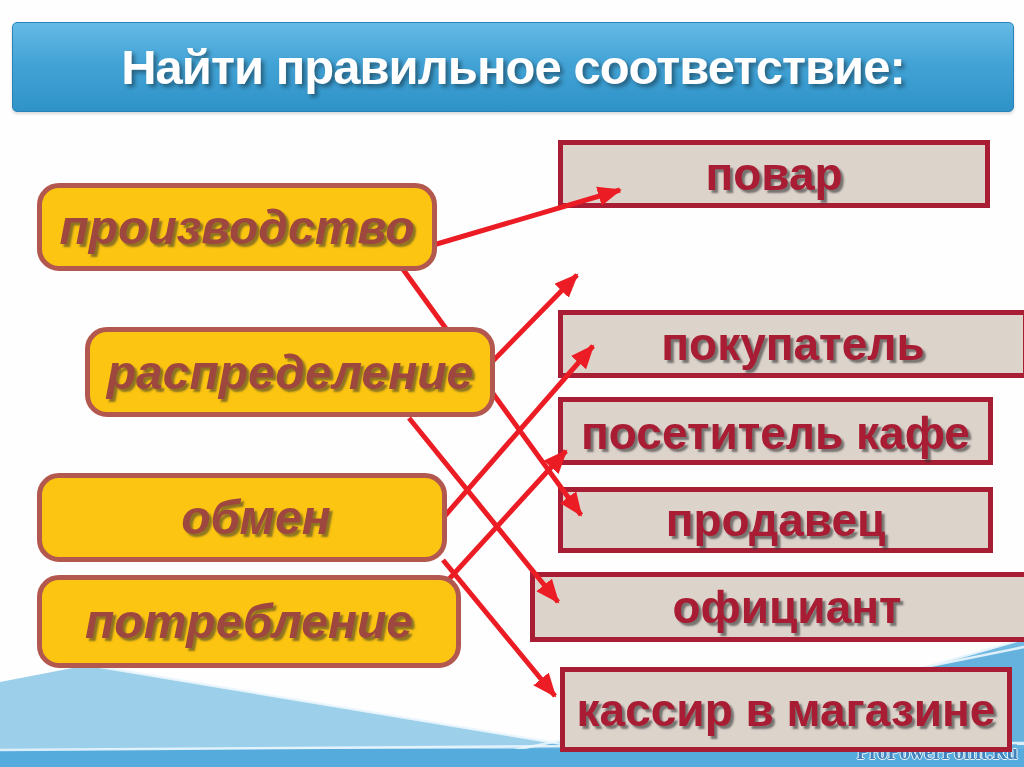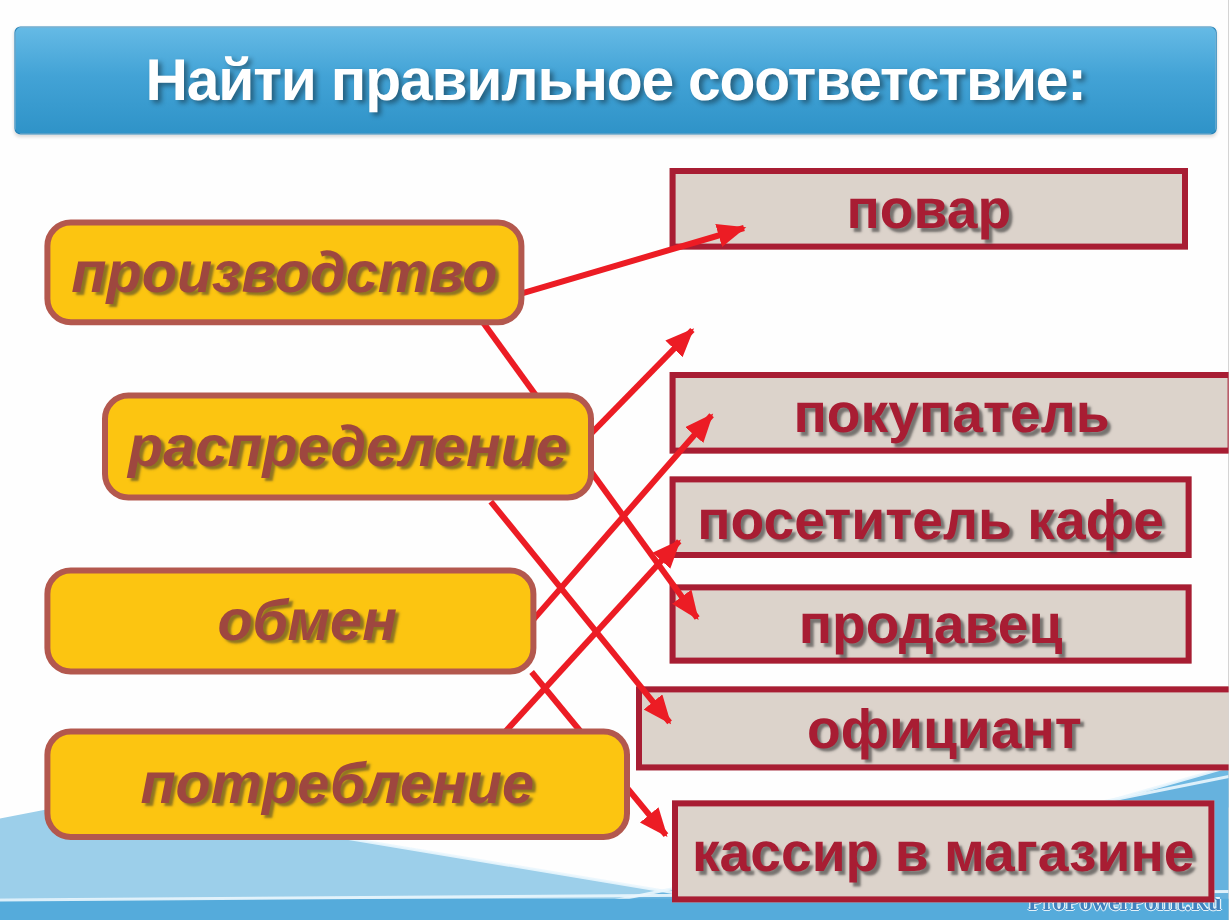--- a/index.html
+++ b/index.html
@@ -122,21 +122,21 @@
 
   <div class="term" style="left:37px; top:183px; width:400px; height:88px;">
     <span>производство</span>
   </div>
   <div class="term" style="left:37px; top:327px; width:410px; height:90px;margin-left:48px;">
     <span>распределение</span>
   </div>
   <div class="term" style="left:37px; top:473px; width:410px; height:89px;padding-left:28px;">
     <span>обмен</span>
   </div>
-  <div class="term" style="left:37px; top:607px; width:488px; height:93px;">
+  <div class="term" style="left:37px; top:575px; width:424px; height:93px;">
     <span>потребление</span>
   </div>
 
   <div class="banner">
     <span>Найти правильное соответствие:</span>
   </div>
 
 </div>
 
 </body></html>

